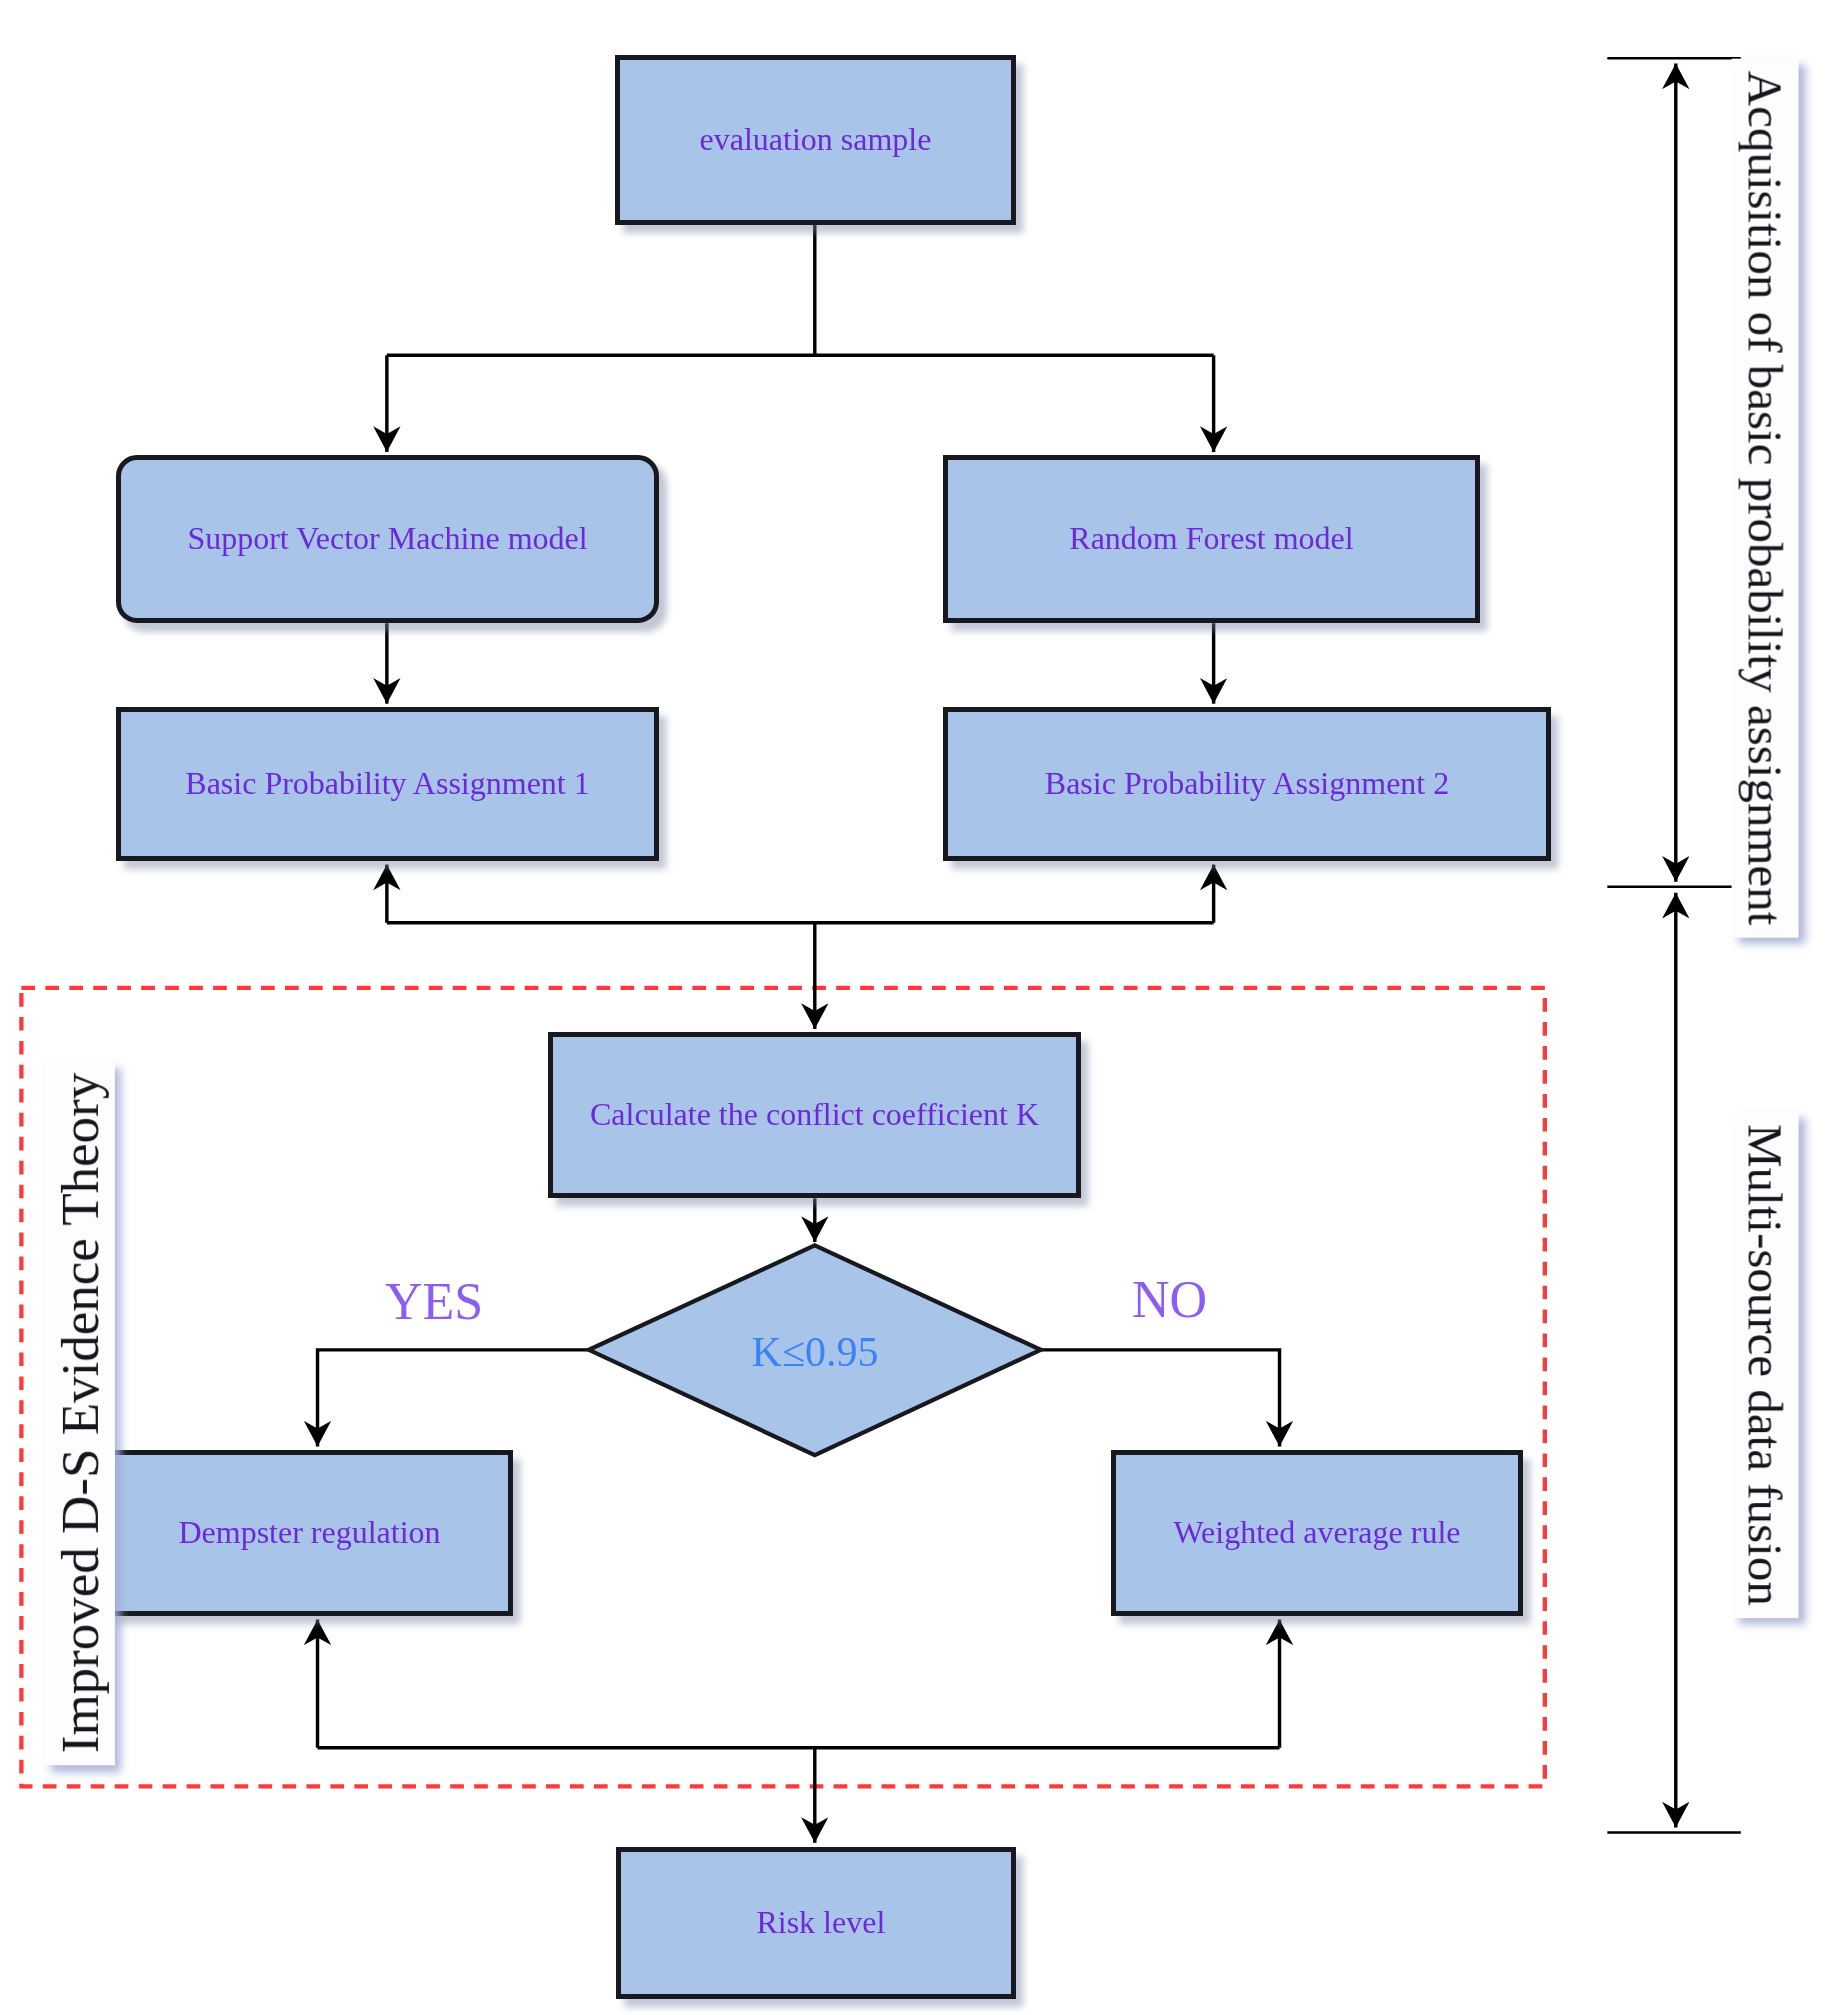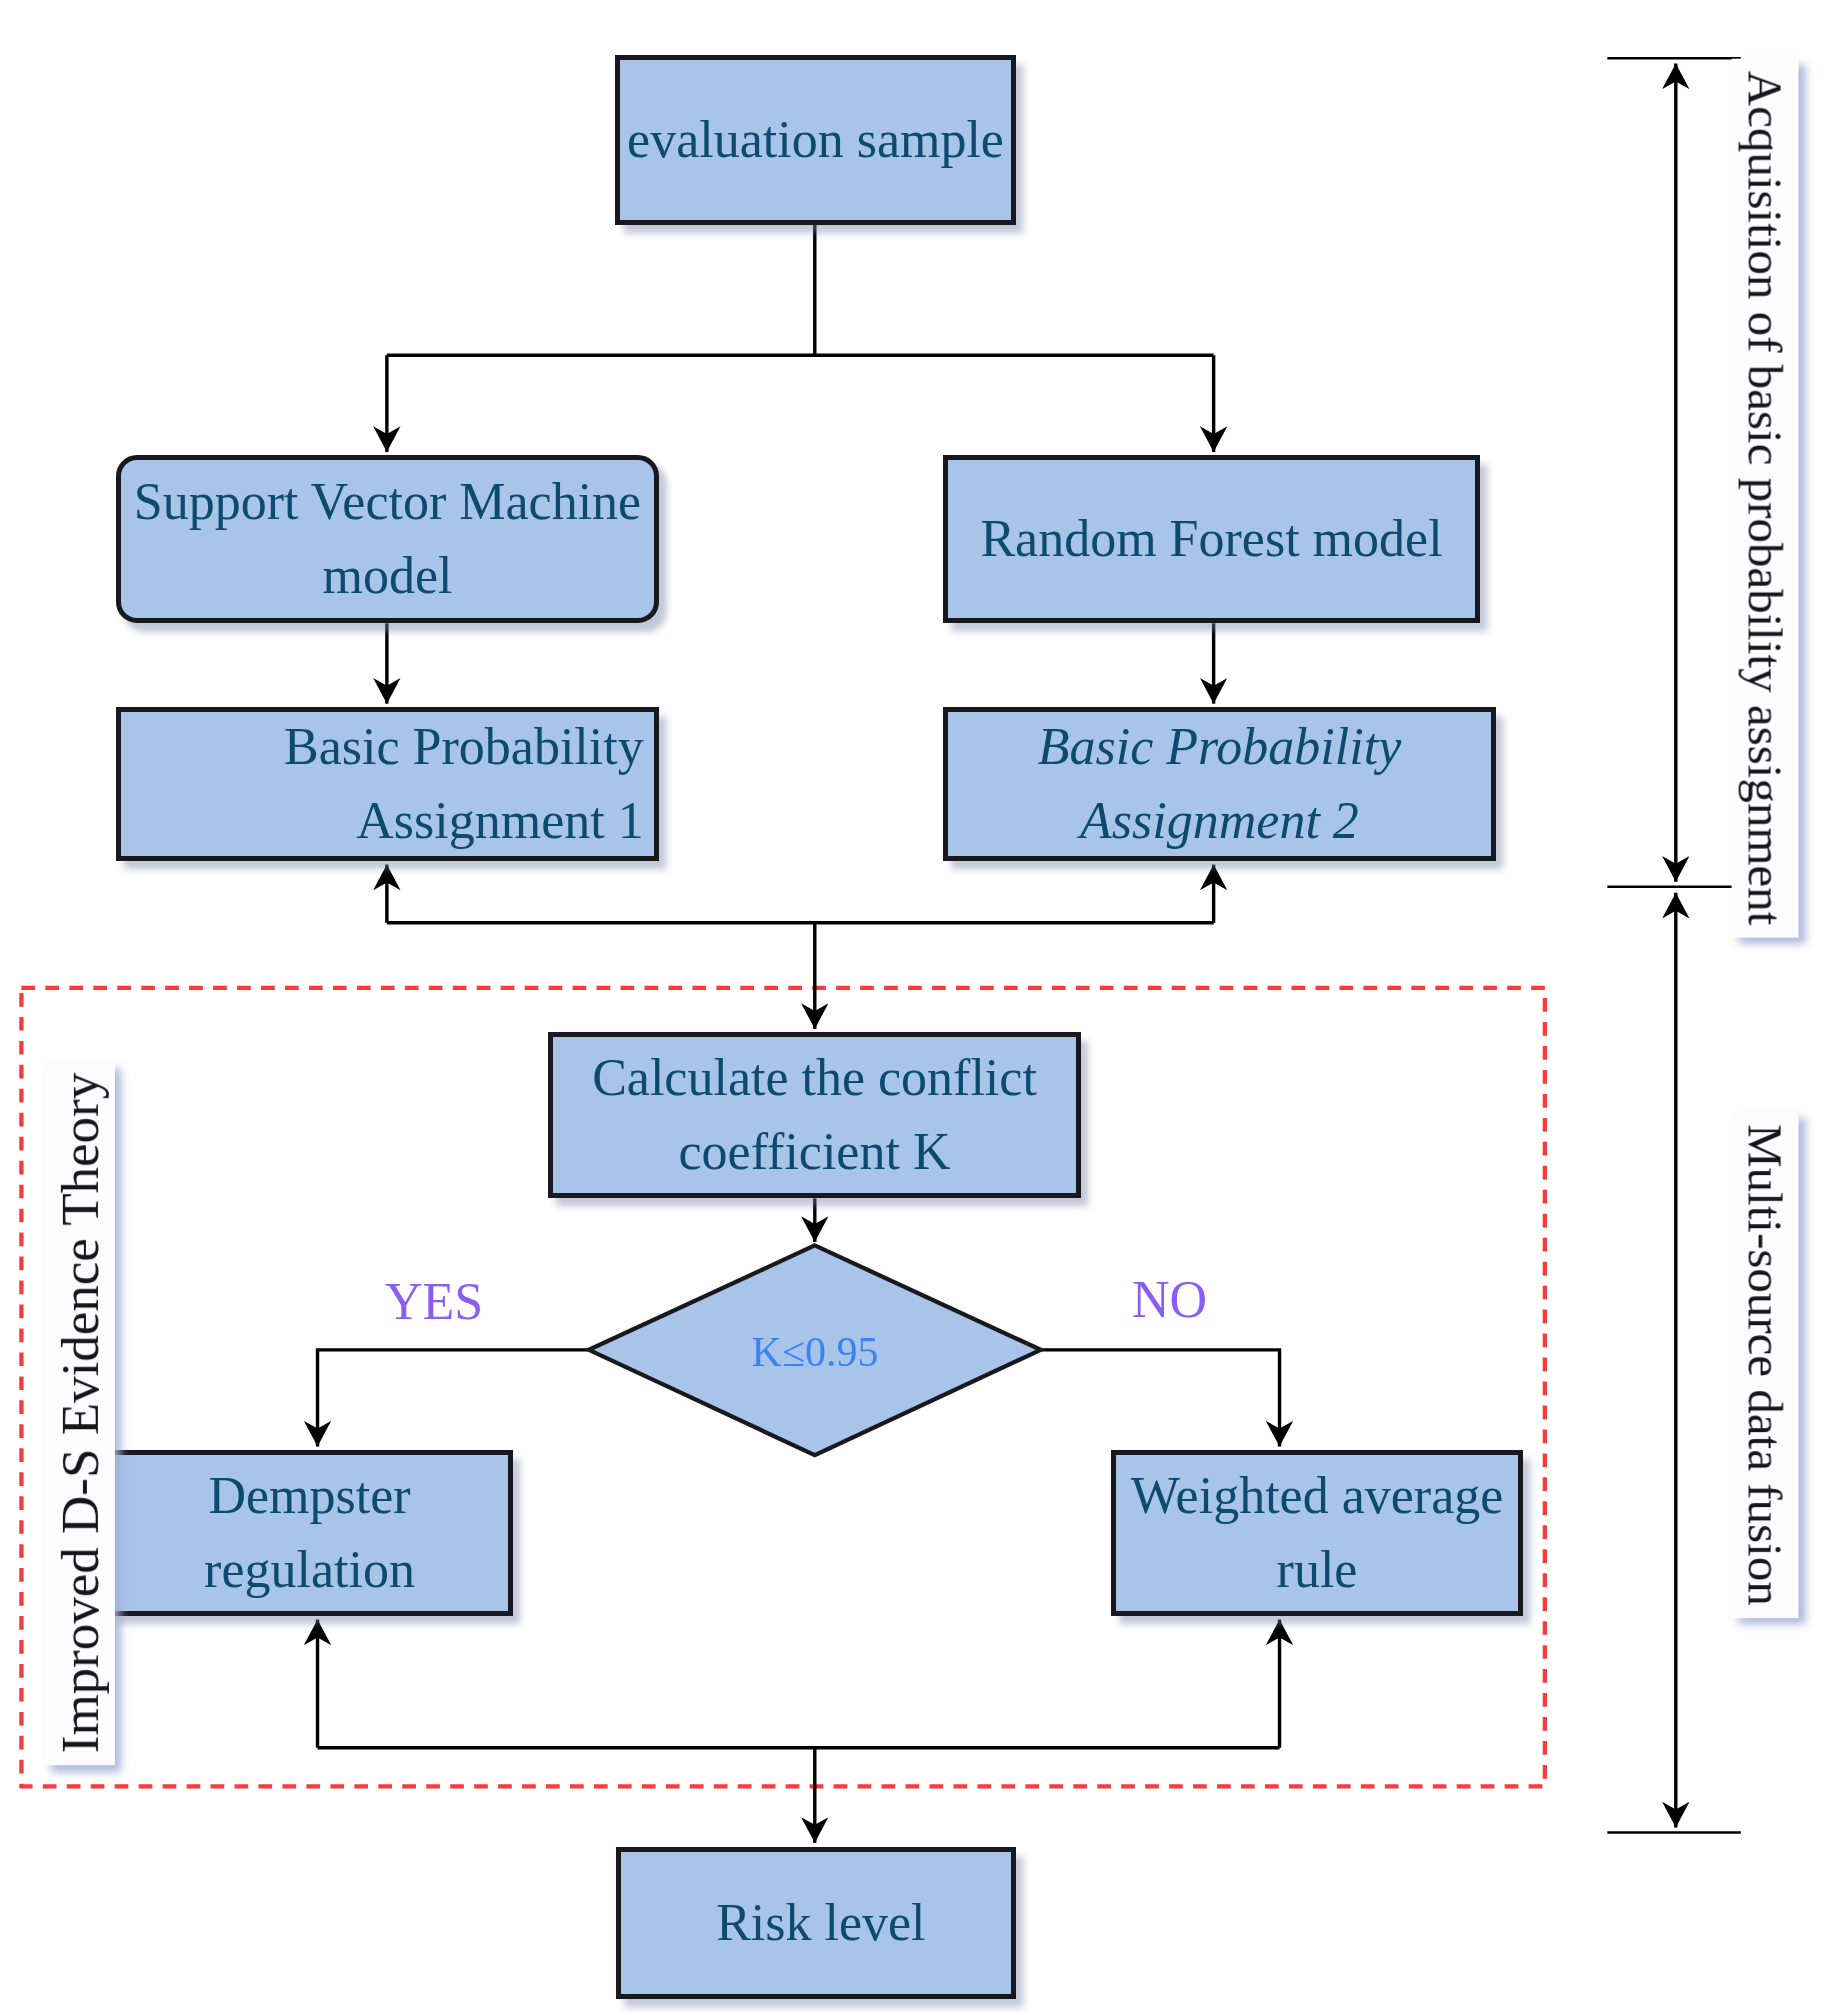--- a/index.html
+++ b/index.html
@@ -22,21 +22,21 @@
   .dim{stroke:var(--connector);stroke-width:4;fill:none;}
   .region-dash{stroke:var(--dashed-region);fill:none;stroke-width:5;stroke-dasharray:16 12;}
   .diamond{fill:var(--node-fill);stroke:var(--node-border);stroke-width:5;}
   marker path{fill:var(--connector);}
   .node{
     position:absolute;box-sizing:border-box;
     background:var(--node-fill);
     border:5.1px solid var(--node-border);
     display:flex;align-items:center;justify-content:center;
     text-align:center;
-    font-size:52px;line-height:1.42;color:#0c4a6e;
+    font-size:32px;line-height:1.42;color:#6d28d9;
     padding:0 10.3px;
     box-shadow:7.7px 8.6px 6.8px rgba(120,130,165,0.45);
   }
   .diamond-label{
     position:absolute;left:644px;top:1327px;width:342px;height:51px;
     text-align:center;font-size:42px;line-height:51px;color:#3b82f6;
   }
   .branch-label{
     position:absolute;width:128px;
     font-size:52px;color:#8b5cf6;
@@ -99,21 +99,21 @@
   </svg>
 
   <div class="node" style="left:615px;top:55px;width:401px;height:170px;padding:0 3.4px;">evaluation sample</div>
 
   <div class="node" style="left:116px;top:455px;width:543px;height:168px;border-radius:21px;">Support Vector Machine model</div>
 
   <div class="node" style="left:943px;top:455px;width:537px;height:168px;">Random Forest model</div>
 
   <div class="node" style="left:116px;top:707px;width:543px;height:154px;text-align:right;">Basic Probability Assignment 1</div>
 
-  <div class="node" style="left:943px;top:707px;width:553px;height:154px;font-style:italic;">Basic Probability Assignment 2</div>
+  <div class="node" style="left:943px;top:707px;width:608px;height:154px;">Basic Probability Assignment 2</div>
 
   <div class="node" style="left:548px;top:1032px;width:533px;height:166px;">Calculate the conflict coefficient K</div>
 
   <div class="node" style="left:106px;top:1450px;width:407px;height:166px;">Dempster regulation</div>
 
   <div class="node" style="left:1111px;top:1450px;width:412px;height:166px;">Weighted average rule</div>
 
   <div class="node" style="left:616px;top:1847px;width:400px;height:152px;padding-left:20px;">Risk level</div>
 
   <div class="diamond-label">K≤0.95</div>

